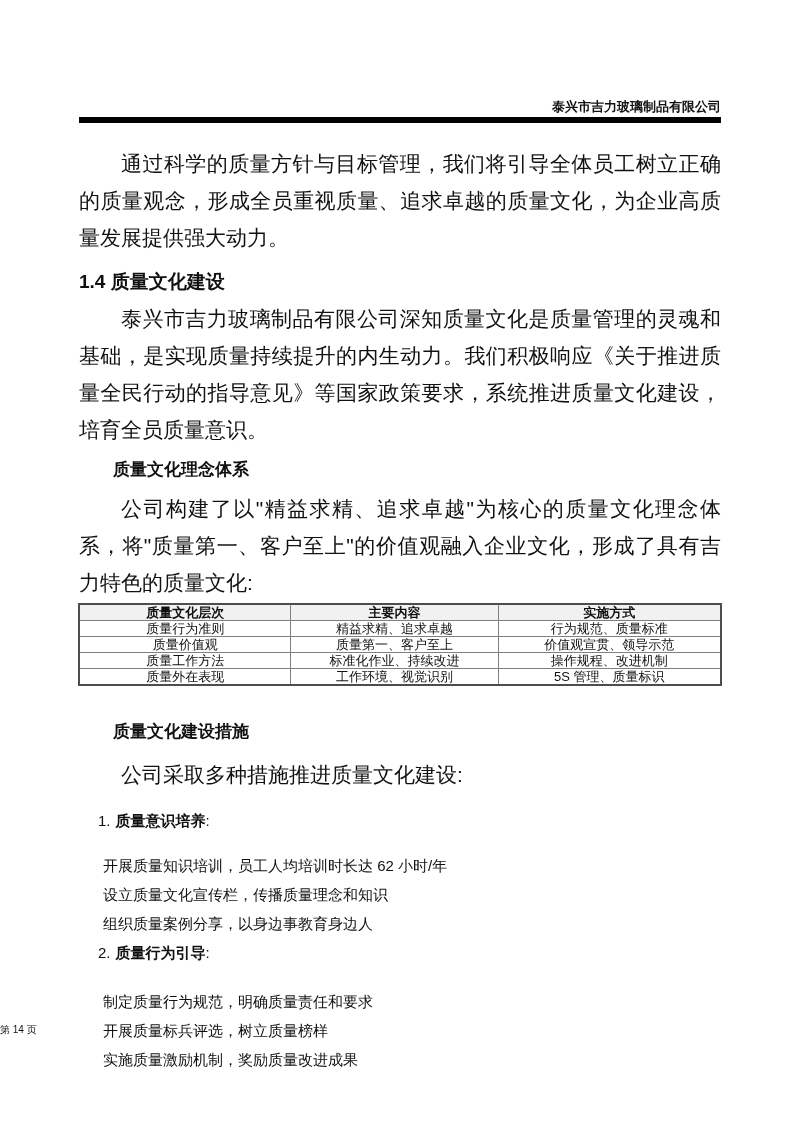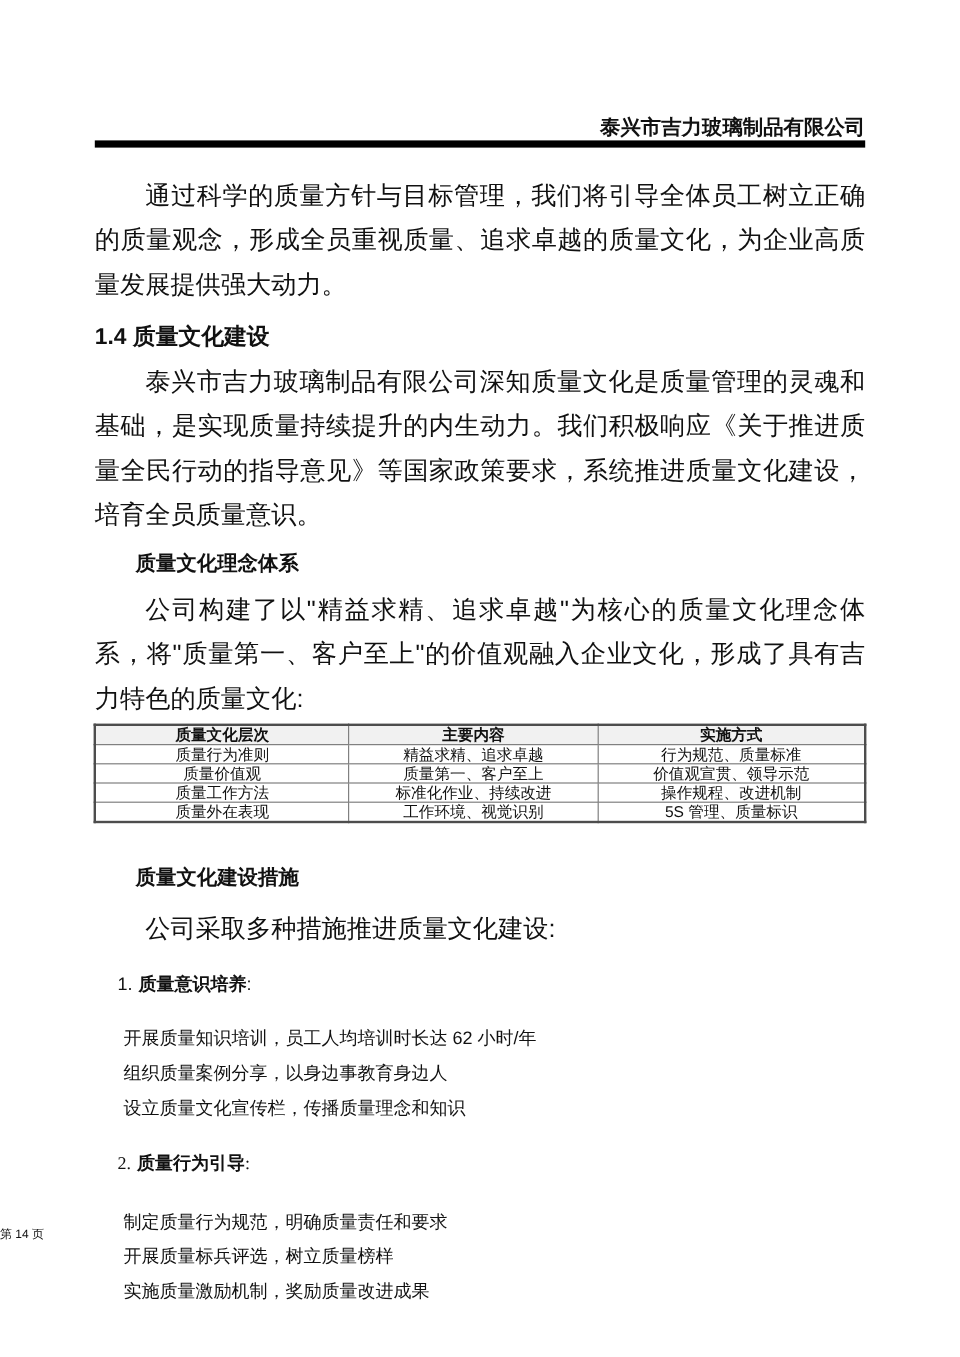--- a/index.html
+++ b/index.html
@@ -23,21 +23,21 @@
     overflow:hidden;
   }
   .content{
     padding:0 79px;
   }
   
   .header{
     padding-top:99px;
   }
   .company{
-    font-size:17px;
+    font-size:13px;
     font-weight:700;
     line-height:16px;
     text-align:right;
   }
   .rule{
     margin-top:2px;
     height:2px;
     border-top:3px solid var(--header-rule);
     border-bottom:3px solid var(--header-rule);
   }
@@ -90,21 +90,21 @@
     margin-top:16px;
     line-height:30px;
   }
   .measure-head{
     font-size:15px;
     line-height:30px;
     margin:16px 0 0 19px;
   }
   .measure-head .num{margin-right:5px;}
   .measure-head .ttl{font-weight:700;}
-  .measure2 .measure-head{margin-top:17px;font-family:Liberation Serif, serif;}
+  .measure2 .measure-head{margin-top:0;}
   .items{margin-top:15px;}
   .measure2 .items{margin-top:19px;}
   .item{
     font-size:15px;
     line-height:29px;
     margin-left:24px;
     text-align:justify;
   }
   
   .footer{
@@ -176,22 +176,22 @@
     </table>
 
     <h2 class="sub sub2">质量文化建设措施</h2>
 
     <p class="para indent measures-para">公司采取多种措施推进质量文化建设:</p>
 
     <div class="measure measure1">
       <p class="measure-head"><span class="num">1.</span><span class="ttl">质量意识培养</span><span>:</span></p>
       <div class="items">
         <p class="item">开展质量知识培训，员工人均培训时长达 62 小时/年</p>
+        <p class="item">设立质量文化宣传栏，传播质量理念和知识</p>
         <p class="item">组织质量案例分享，以身边事教育身边人</p>
-        <p class="item">设立质量文化宣传栏，传播质量理念和知识</p>
       </div>
     </div>
 
     <div class="measure measure2">
       <p class="measure-head"><span class="num">2.</span><span class="ttl">质量行为引导</span><span>:</span></p>
       <div class="items">
         <p class="item">制定质量行为规范，明确质量责任和要求</p>
         <p class="item">开展质量标兵评选，树立质量榜样</p>
         <p class="item">实施质量激励机制，奖励质量改进成果</p>
       </div>

